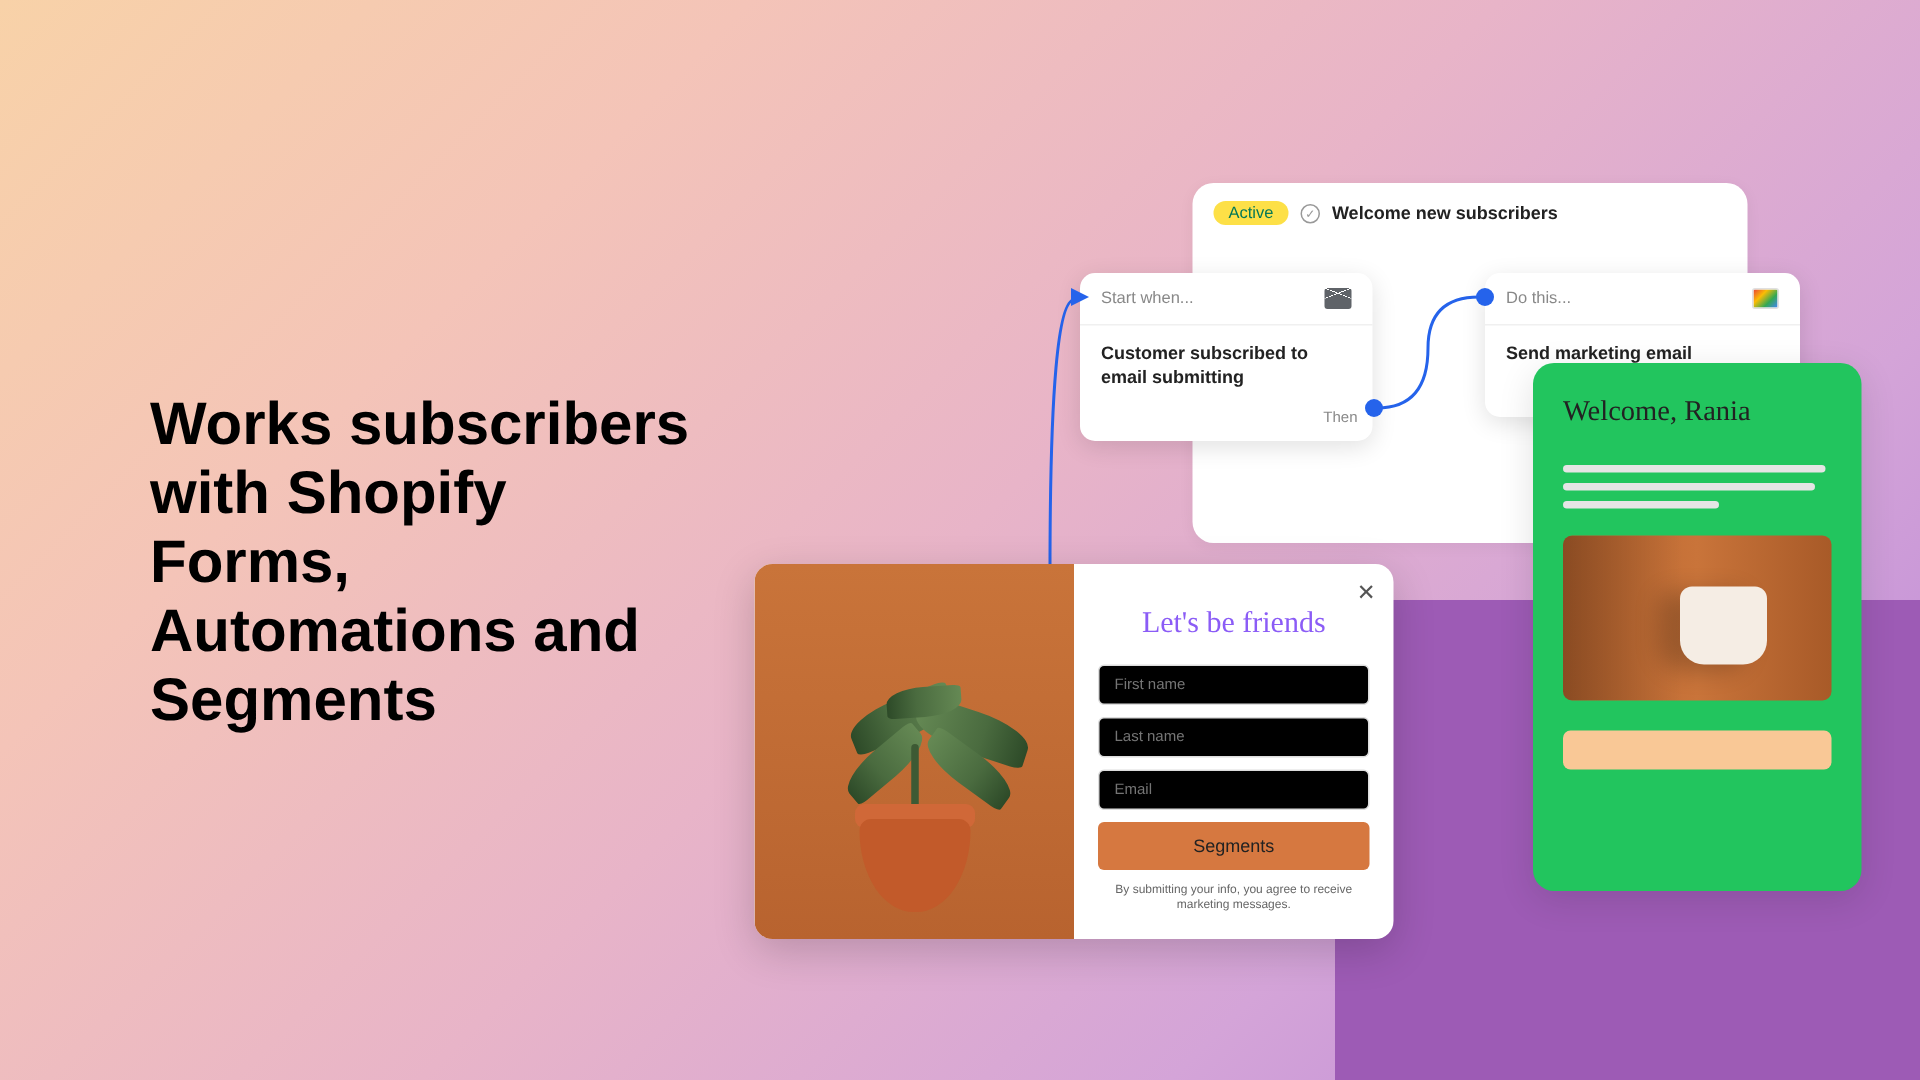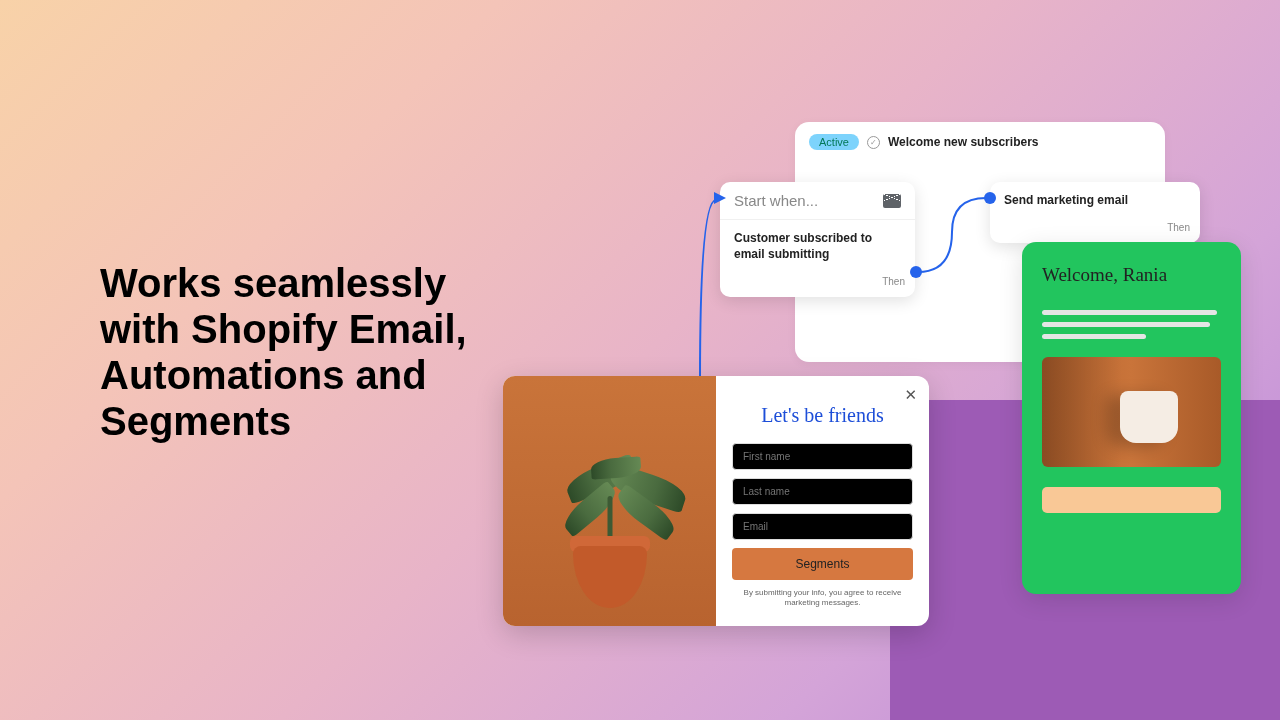--- a/index.html
+++ b/index.html
@@ -39,21 +39,21 @@
   border-radius: 14px;
   padding: 12px 14px;
   box-shadow: 0 2px 10px rgba(0,0,0,0.05);
 }
 .automation-header {
   display: flex;
   align-items: center;
   gap: 8px;
 }
 .active-badge {
-  background: #7dd3fc;
+  background: #fde047;
   color: #047857;
   padding: 2px 10px;
   border-radius: 10px;
   font-size: 11px;
   font-weight: 500;
 }
 .check-icon {
   width: 13px;
   height: 13px;
   border: 1.5px solid #999;
@@ -80,21 +80,21 @@
 .step-card-1 { left: 720px; top: 182px; }
 .step-card-2 { left: 990px; top: 182px; width: 210px; }
 .step-header {
   display: flex;
   justify-content: space-between;
   align-items: center;
   padding: 10px 14px;
   border-bottom: 1px solid #f0f0f0;
 }
 .step-label {
-  font-size: 15px;
+  font-size: 11px;
   color: #888;
 }
 .step-body {
   padding: 10px 14px 8px;
 }
 .step-desc {
   font-size: 12px;
   font-weight: 600;
   color: #222;
   line-height: 1.35;
@@ -238,21 +238,21 @@
   top: 10px;
   font-size: 15px;
   color: #555;
   cursor: pointer;
 }
 .form-title {
   font-family: Georgia, serif;
   font-size: 20px;
   text-align: center;
   margin: 10px 0 16px;
-  color: #1d4ed8;
+  color: #8b5cf6;
 }
 .form-input {
   width: 100%;
   padding: 7px 10px;
   border: 1px solid #ddd;
   border-radius: 4px;
   font-size: 10px;
   margin-bottom: 8px;
   color: #888;
   background: #000000;
@@ -333,21 +333,21 @@
   height: 26px;
   background: #f9c896;
   border-radius: 5px;
 }
 </style>
 </head>
 <body>
 
 <div class="bg-purple-block"></div>
 
-<h1 class="headline">Works seamlessly with Shopify Email, Automations and Segments</h1>
+<h1 class="headline">Works subscribers with Shopify Forms, Automations and Segments</h1>
 
 <div class="automation-card">
   <div class="automation-header">
     <span class="active-badge">Active</span>
     <span class="check-icon">✓</span>
     <span class="automation-title">Welcome new subscribers</span>
   </div>
 </div>
 
 <svg class="connector" width="520" height="260">
@@ -367,20 +367,24 @@
   </div>
   <div class="step-body">
     <div class="step-desc">Customer subscribed to email submitting</div>
   </div>
   <div class="step-footer">
     <span class="then-label">Then</span>
   </div>
 </div>
 
 <div class="step-card step-card-2">
+  <div class="step-header">
+    <span class="step-label">Do this...</span>
+    <span class="email-icon-color"></span>
+  </div>
   <div class="step-body">
     <div class="step-desc">Send marketing email</div>
   </div>
   <div class="step-footer">
     <span class="then-label">Then</span>
   </div>
 </div>
 
 <div class="form-card">
   <div class="form-image">

